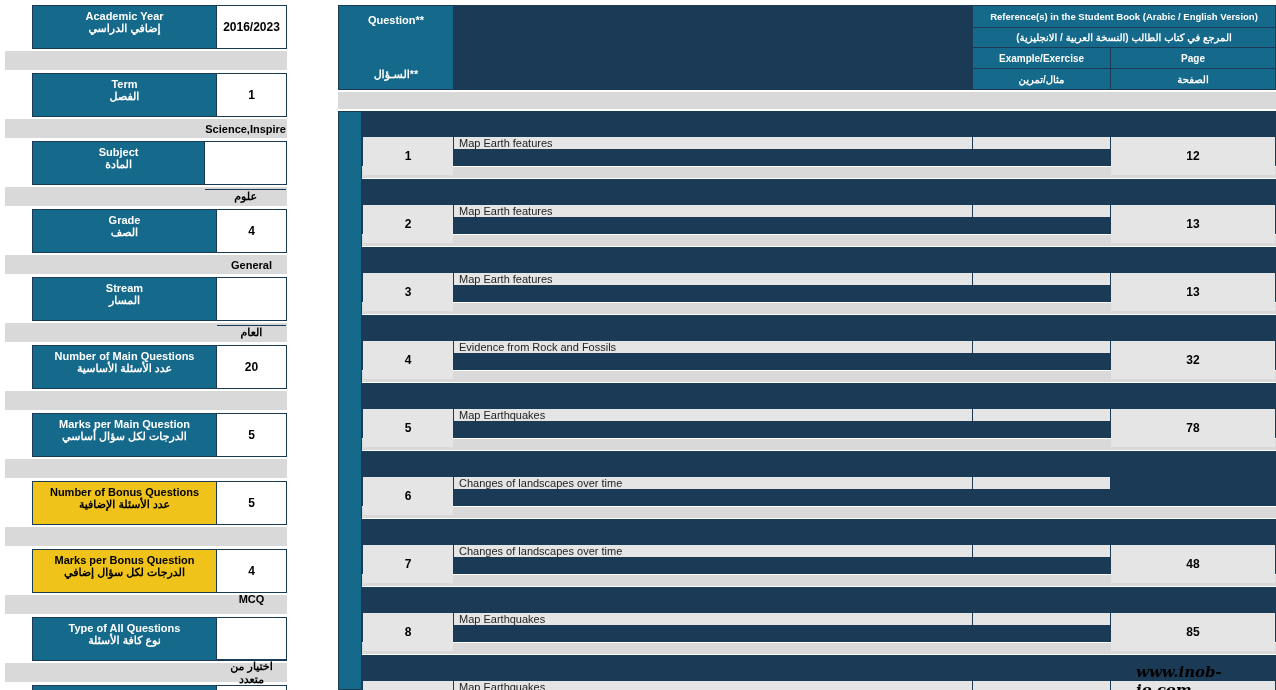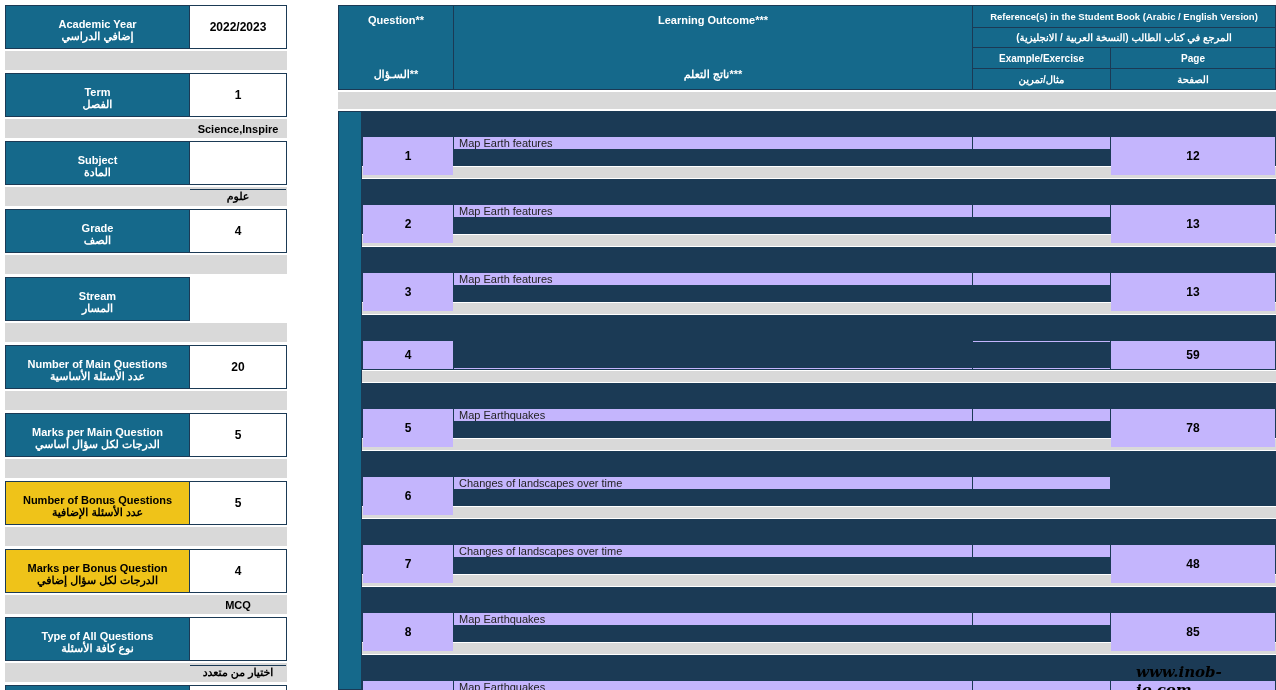--- a/index.html
+++ b/index.html
@@ -10,22 +10,22 @@
   }
   *{box-sizing:border-box;margin:0;padding:0;}
   html,body{width:1276px;height:690px;}
   body{font-family:"Liberation Sans",sans-serif;background:#fff;overflow:hidden;}
   .canvas{position:relative;width:1276px;height:690px;background:#fff;overflow:hidden;}
 
   
   .left-panel{position:absolute;left:5px;top:5px;width:282px;}
   .field-block{display:flex;height:44px;}
   .f-label{width:185px;background:var(--teal);color:#fff;border:1px solid var(--bc);
-    display:flex;flex-direction:column;justify-content:flex-end;align-items:center;
-    padding:5px 2px;text-align:center;}
+    display:flex;flex-direction:column;justify-content:flex-start;align-items:center;
+    padding:5px 2px;text-align:center;margin-left:27px;}
   .f-label .en{font-weight:bold;font-size:11px;line-height:11px;}
   .f-label .ar{font-weight:bold;font-size:11px;line-height:13px;}
   .f-label.yellow{background:var(--yellow);color:#000;}
   .f-value{flex:1;background:#fff;border:1px solid var(--bc);border-left:none;
     font-weight:bold;font-size:12px;display:flex;align-items:center;justify-content:center;text-align:center;}
   .f-value.split{flex-direction:column;align-items:stretch;gap:14px;}
   .f-value.split .v-half{flex:1;display:flex;align-items:center;justify-content:center;font-size:11px;font-weight:bold;}
   .f-value.split .v-bottom{border-top:1px solid var(--bc);margin-top:40px;}
   .sep{height:19px;margin:2px 0 3px;background:var(--gray);}
 
@@ -45,21 +45,21 @@
   .h-page-en{grid-column:4;grid-row:3;}
   .h-ex-ar{grid-column:3;grid-row:4;}
   .h-page-ar{grid-column:4;grid-row:4;}
   .gray-band{height:17px;margin:2px 0;background:var(--gray);}
   .tbody{display:flex;align-items:stretch;height:579px;overflow:hidden;}
   .section-strip{width:24px;background:var(--teal);border:1px solid var(--bc);flex:none;}
   .rows{width:914px;flex:none;}
   .q-row{display:grid;width:914px;height:55px;
     grid-template-columns:90px 518px 137px 1fr;grid-template-rows:1fr 1fr;
     gap:1px;background:var(--bc);border:1px solid var(--bc);}
-  .cell{background:#c4b5fd;margin-top:25px;}
+  .cell{background:#e5e5e5;margin-top:25px;}
   .c-num{grid-column:1;grid-row:1/span 2;display:flex;align-items:center;justify-content:center;font-weight:bold;font-size:12px;}
   .c-out-top{grid-column:2;grid-row:1;display:flex;align-items:center;padding-left:5px;font-size:11px;color:#222;}
   .c-out-bottom{grid-column:2;grid-row:2;}
   .c-ex-top{grid-column:3;grid-row:1;}
   .c-ex-bottom{grid-column:3;grid-row:2;}
   .c-page{grid-column:4;grid-row:1/span 2;display:flex;align-items:center;justify-content:center;font-weight:bold;font-size:12px;}
   .row-sep{height:11px;margin:1px 0;background:var(--gray);}
 
   .watermark{position:absolute;left:1136px;top:663px;
     font-family:"DejaVu Serif",serif;font-style:italic;font-weight:bold;font-size:15px;color:#000;}
@@ -68,21 +68,21 @@
 <body>
 
 <div class="canvas">
 
   <div class="left-panel" id="left-panel">
       <div class="field-block">
         <div class="f-label">
           <div class="en">Academic Year</div>
           <div class="ar">إضافي الدراسي</div>
         </div>
-        <div class="f-value">2022/2023</div>
+        <div class="f-value">2016/2023</div>
       </div>
       <div class="sep"></div>
       <div class="field-block">
         <div class="f-label">
           <div class="en">Term</div>
           <div class="ar">الفصل</div>
         </div>
         <div class="f-value">1</div>
       </div>
       <div class="sep"></div>
@@ -102,20 +102,24 @@
           <div class="en">Grade</div>
           <div class="ar">الصف</div>
         </div>
         <div class="f-value">4</div>
       </div>
       <div class="sep"></div>
       <div class="field-block">
         <div class="f-label">
           <div class="en">Stream</div>
           <div class="ar">المسار</div>
+        </div>
+        <div class="f-value split">
+          <div class="v-half v-top">General</div>
+          <div class="v-half v-bottom">العام</div>
         </div>
       </div>
       <div class="sep"></div>
       <div class="field-block">
         <div class="f-label">
           <div class="en">Number of Main Questions</div>
           <div class="ar">عدد الأسئلة الأساسية</div>
         </div>
         <div class="f-value">20</div>
       </div>
@@ -159,24 +163,20 @@
         <div class="f-label"></div>
         <div class="f-value"></div>
       </div>
     </div>
 
   <div class="right-table">
     <div class="thead">
       <div class="hcell h-question">
         <span>Question**</span>
         <span>السـؤال**</span>
-      </div>
-      <div class="hcell h-outcome">
-        <span>Learning Outcome***</span>
-        <span>ناتج التعلم***</span>
       </div>
       <div class="hcell h-ref-en">Reference(s) in the Student Book (Arabic / English Version)</div>
       <div class="hcell h-ref-ar">المرجع في كتاب الطالب (النسخة العربية / الانجليزية)</div>
       <div class="hcell h-ex-en">Example/Exercise</div>
       <div class="hcell h-page-en">Page</div>
       <div class="hcell h-ex-ar">مثال/تمرين</div>
       <div class="hcell h-page-ar">الصفحة</div>
     </div>
     <div class="gray-band"></div>
     <div class="tbody">
@@ -204,24 +204,25 @@
             <div class="cell c-num">3</div>
             <div class="cell c-out-top">Map Earth features</div>
             <div class="cell c-out-bottom"></div>
             <div class="cell c-ex-top"></div>
             <div class="cell c-ex-bottom"></div>
             <div class="cell c-page">13</div>
           </div>
           <div class="row-sep"></div>
           <div class="q-row">
             <div class="cell c-num">4</div>
-            <div class="cell c-out-bottom"></div>
-            <div class="cell c-ex-top"></div>
-            <div class="cell c-ex-bottom"></div>
-            <div class="cell c-page">59</div>
+            <div class="cell c-out-top">Evidence from  Rock and Fossils</div>
+            <div class="cell c-out-bottom"></div>
+            <div class="cell c-ex-top"></div>
+            <div class="cell c-ex-bottom"></div>
+            <div class="cell c-page">32</div>
           </div>
           <div class="row-sep"></div>
           <div class="q-row">
             <div class="cell c-num">5</div>
             <div class="cell c-out-top">Map Earthquakes</div>
             <div class="cell c-out-bottom"></div>
             <div class="cell c-ex-top"></div>
             <div class="cell c-ex-bottom"></div>
             <div class="cell c-page">78</div>
           </div>

